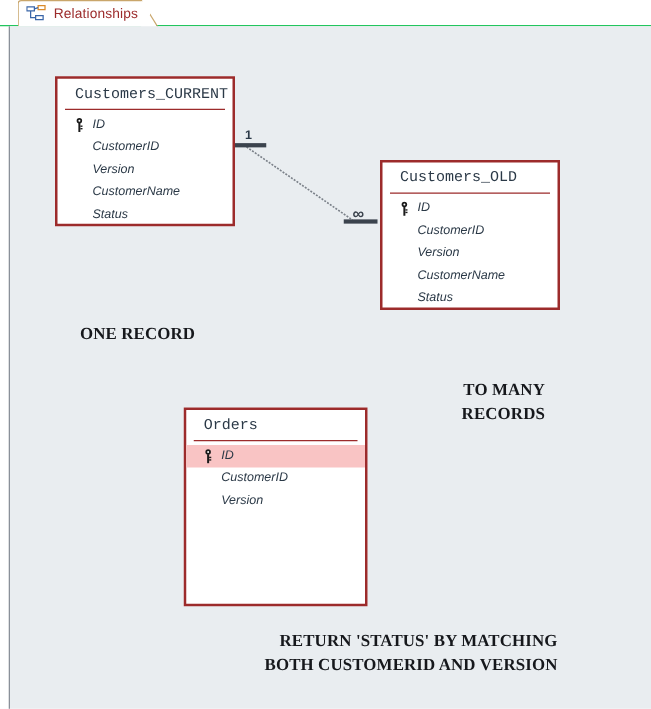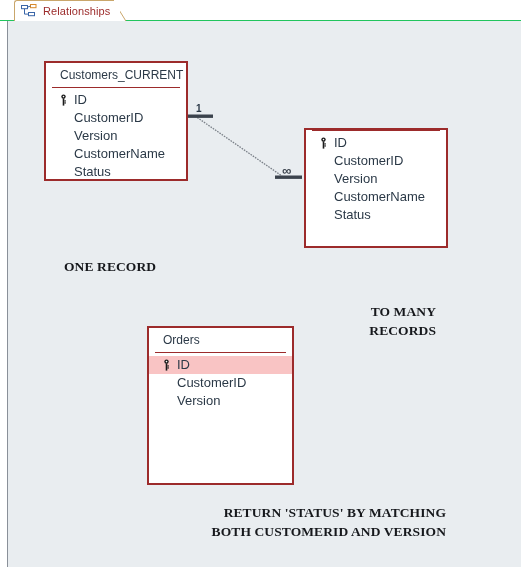--- a/index.html
+++ b/index.html
@@ -99,21 +99,21 @@
     position: absolute;
     background: #ffffff;
     border: 2px solid #9c2b2b;
     box-sizing: border-box;
   }
   .tbl-title {
     font-size: 12px;
     color: #2b3947;
     padding: 5px 0 4px 14px;
     line-height: 15px;
-    font-family: Liberation Sans, sans-serif;
+    font-family: Liberation Mono, monospace;
     white-space: nowrap;
   }
   .tbl-sep {
     height: 1px;
     background: #9c2b2b;
     margin: 0 6px 0 6px;
   }
   .tbl-fields {
     padding-top: 3px;
   }
@@ -128,25 +128,26 @@
     background: #f9c4c4;
   }
   .fld-keyslot {
     width: 22px;
     flex: 0 0 22px;
     display: flex;
     align-items: center;
     justify-content: center;
   }
   .fld-name {
-    font-size: 13px;
+    font-size: 10px;
     color: #2b3947;
     font-family: "Liberation Sans", sans-serif;
     line-height: 18px;
     white-space: nowrap;
+    font-style: italic;
   }
 
   
   .keyicon { width: 9px; height: 12px; display:block; }
 
   
   .rel-svg {
     position: absolute;
     left: 0; top: 0;
     width: 514px;
@@ -248,20 +249,21 @@
           <span class="fld-name">CustomerName</span>
         </div>
         <div class="fld">
           <span class="fld-keyslot"></span>
           <span class="fld-name">Status</span>
         </div>
       </div>
     </div>
 
     <div class="tbl" style="left:296px; top:107px; width:144px; height:120px;">
+      <div class="tbl-title">Customers_OLD</div>
       <div class="tbl-sep"></div>
       <div class="tbl-fields">
         <div class="fld">
           <span class="fld-keyslot">
             <svg class="keyicon" viewBox="0 0 9 12" xmlns="http://www.w3.org/2000/svg">
               <circle cx="4.5" cy="2.6" r="2.2" fill="#1b1b1b"></circle>
               <circle cx="4.5" cy="2.6" r="0.8" fill="#ffffff"></circle>
               <rect x="3.7" y="4.4" width="1.6" height="7.2" fill="#1b1b1b"></rect>
               <rect x="5.3" y="6.4" width="1.7" height="1.1" fill="#1b1b1b"></rect>
               <rect x="5.3" y="8.4" width="1.7" height="1.1" fill="#1b1b1b"></rect>

